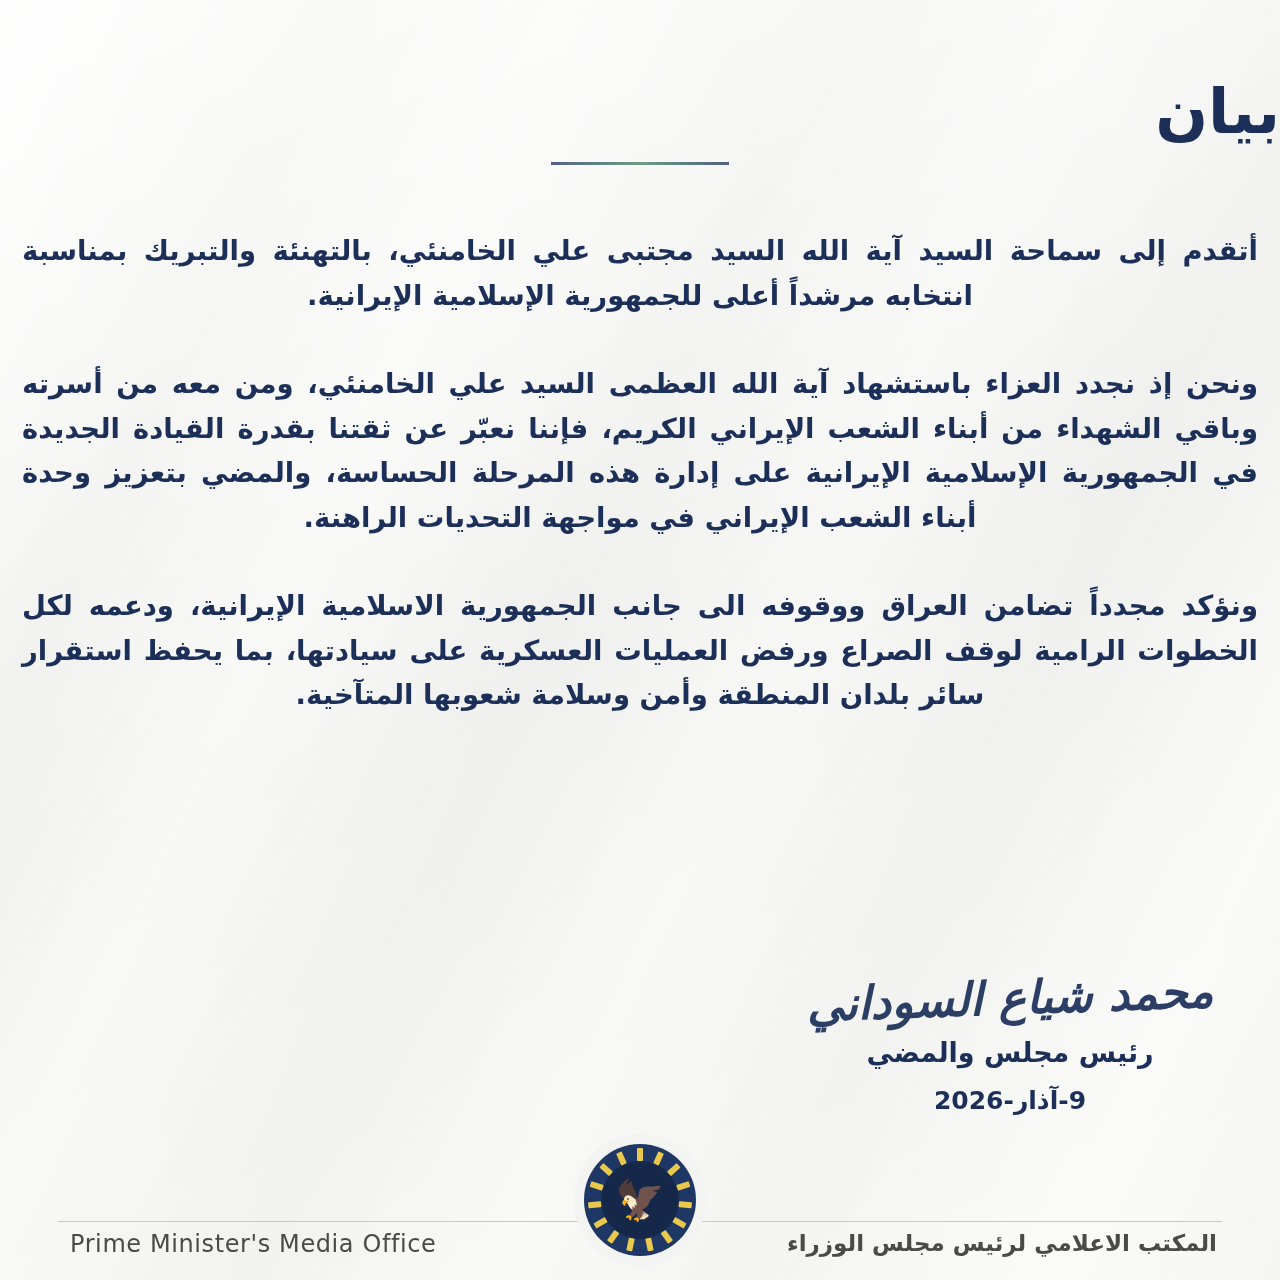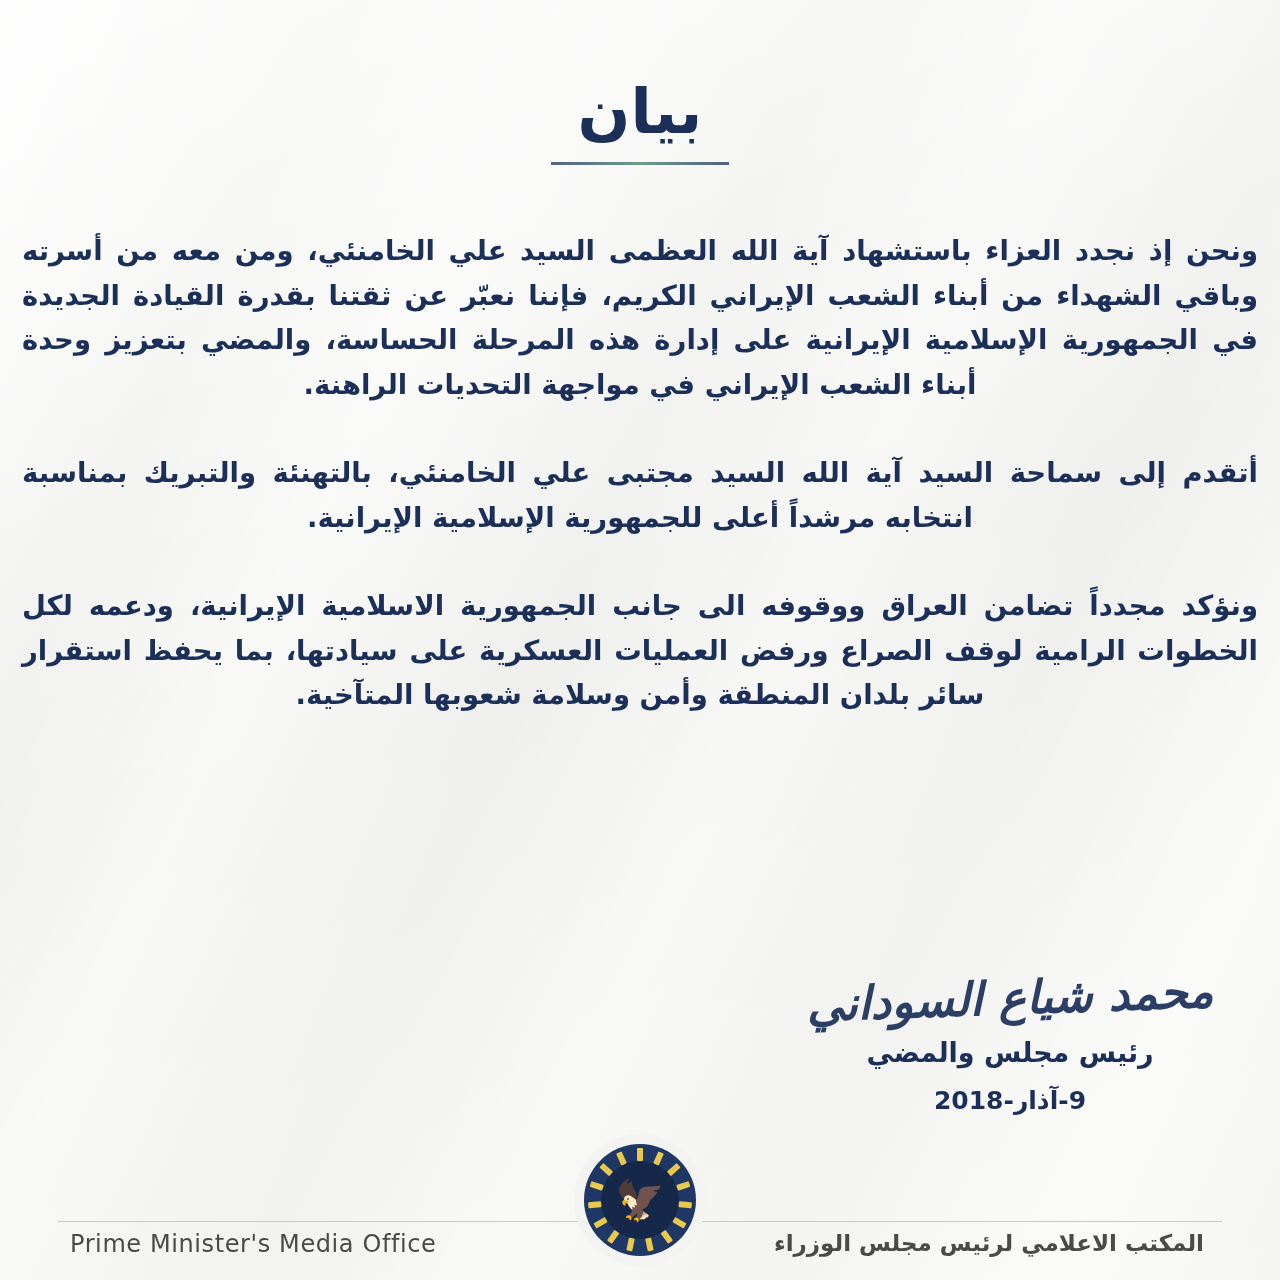--- a/index.html
+++ b/index.html
@@ -31,21 +31,21 @@
     height: 1280px;
     box-sizing: border-box;
   }
 
   
   .title-wrap {
     position: absolute;
     top: 78px;
     left: 0;
     right: 0;
-    text-align: center;
+    text-align: right;
   }
   .title {
     font-size: 62px;
     font-weight: bold;
     color: #1b2f59;
     letter-spacing: 2px;
     line-height: 1.1;
     margin: 0;
   }
   .title-rule {
@@ -125,21 +125,21 @@
     left: 70px;
     font-size: 24px;
     color: #4a4a4a;
     direction: ltr;
     letter-spacing: .6px;
     margin-top: 32px;
   }
   .footer-ar {
     position: absolute;
     bottom: 24px;
-    right: 76px;
+    right: 63px;
     font-size: 23px;
     color: #4a4a4a;
     font-weight: 600;
   }
   .emblem-wrap {
     position: absolute;
     bottom: 14px;
     left: 50%;
     transform: translateX(-50%);
     width: 132px;
@@ -189,29 +189,29 @@
 
 <div class="page">
   <div class="bg-texture"></div>
 
   <div class="title-wrap">
     <h1 class="title">بيان</h1>
     <div class="title-rule"></div>
   </div>
 
   <div class="body-text">
+    <p class="para">أتقدم إلى سماحة السيد آية الله السيد مجتبى علي الخامنئي، بالتهنئة والتبريك بمناسبة انتخابه مرشداً أعلى للجمهورية الإسلامية الإيرانية.</p>
     <p class="para">ونحن إذ نجدد العزاء باستشهاد آية الله العظمى السيد علي الخامنئي، ومن معه من أسرته وباقي الشهداء من أبناء الشعب الإيراني الكريم، فإننا نعبّر عن ثقتنا بقدرة القيادة الجديدة في الجمهورية الإسلامية الإيرانية على إدارة هذه المرحلة الحساسة، والمضي بتعزيز وحدة أبناء الشعب الإيراني في مواجهة التحديات الراهنة.</p>
-    <p class="para">أتقدم إلى سماحة السيد آية الله السيد مجتبى علي الخامنئي، بالتهنئة والتبريك بمناسبة انتخابه مرشداً أعلى للجمهورية الإسلامية الإيرانية.</p>
     <p class="para">ونؤكد مجدداً تضامن العراق ووقوفه الى جانب الجمهورية الاسلامية الإيرانية، ودعمه لكل الخطوات الرامية لوقف الصراع ورفض العمليات العسكرية على سيادتها، بما يحفظ استقرار سائر بلدان المنطقة وأمن وسلامة شعوبها المتآخية.</p>
   </div>
 
   <div class="sign-block">
     <div class="signature-script">محمد شياع السوداني</div>
     <div class="sign-title">رئيس مجلس والمضي</div>
-    <div class="sign-date">9-آذار-2018</div>
+    <div class="sign-date">9-آذار-2026</div>
   </div>
 
   <div class="footer">
     <div class="footer-line"></div>
     <div class="footer-en">Prime Minister's Media Office</div>
     <div class="footer-ar">المكتب الاعلامي لرئيس مجلس الوزراء</div>
     <div class="emblem-wrap">
       <div class="emblem-circle">
         <div class="ray" style="transform:rotate(0deg)"></div>
         <div class="ray" style="transform:rotate(24deg)"></div>

